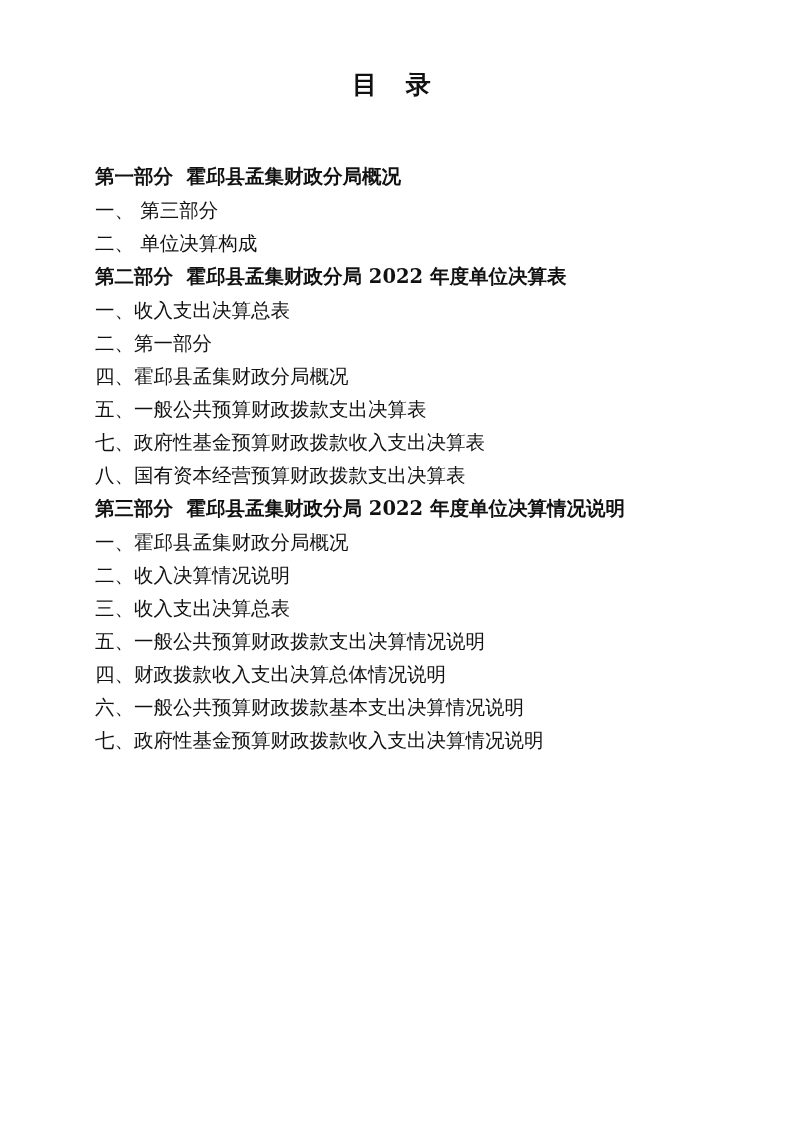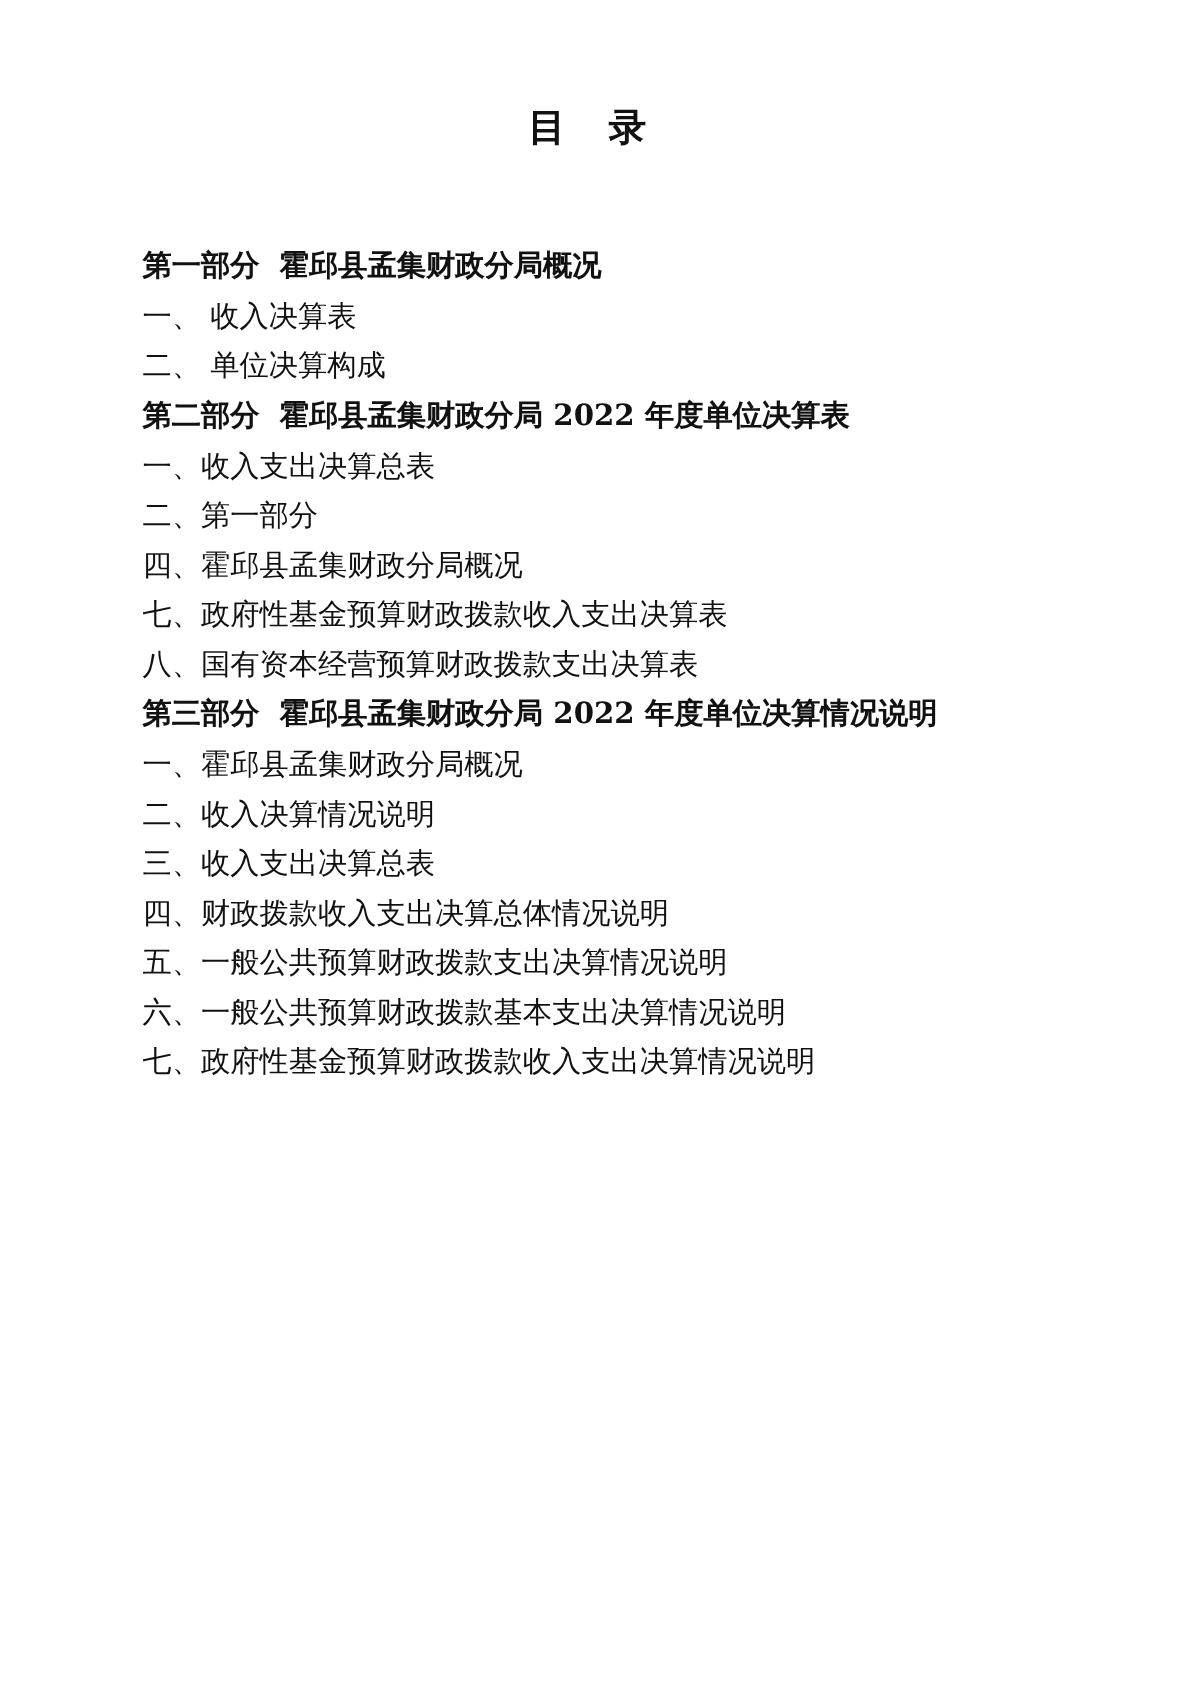--- a/index.html
+++ b/index.html
@@ -49,31 +49,32 @@
 </style>
 </head>
 <body>
 
 <div class="page">
 
   <div class="doc-title">目  录</div>
 
   <div class="toc">
     <div class="toc-line part">第一部分  霍邱县孟集财政分局概况</div>
-    <div class="toc-line item">一、 收入决算表</div>
+    <div class="toc-line item">一、 第三部分</div>
     <div class="toc-line item">二、 单位决算构成</div>
     <div class="toc-line part">第二部分  霍邱县孟集财政分局 2022 年度单位决算表</div>
     <div class="toc-line item">一、收入支出决算总表</div>
     <div class="toc-line item">二、第一部分</div>
     <div class="toc-line item">四、霍邱县孟集财政分局概况</div>
+    <div class="toc-line item">五、一般公共预算财政拨款支出决算表</div>
     <div class="toc-line item">七、政府性基金预算财政拨款收入支出决算表</div>
     <div class="toc-line item">八、国有资本经营预算财政拨款支出决算表</div>
     <div class="toc-line part">第三部分  霍邱县孟集财政分局 2022 年度单位决算情况说明</div>
     <div class="toc-line item">一、霍邱县孟集财政分局概况</div>
     <div class="toc-line item">二、收入决算情况说明</div>
     <div class="toc-line item">三、收入支出决算总表</div>
+    <div class="toc-line item">五、一般公共预算财政拨款支出决算情况说明</div>
     <div class="toc-line item">四、财政拨款收入支出决算总体情况说明</div>
-    <div class="toc-line item">五、一般公共预算财政拨款支出决算情况说明</div>
     <div class="toc-line item">六、一般公共预算财政拨款基本支出决算情况说明</div>
     <div class="toc-line item">七、政府性基金预算财政拨款收入支出决算情况说明</div>
   </div>
 
 </div>
 
 </body></html>

